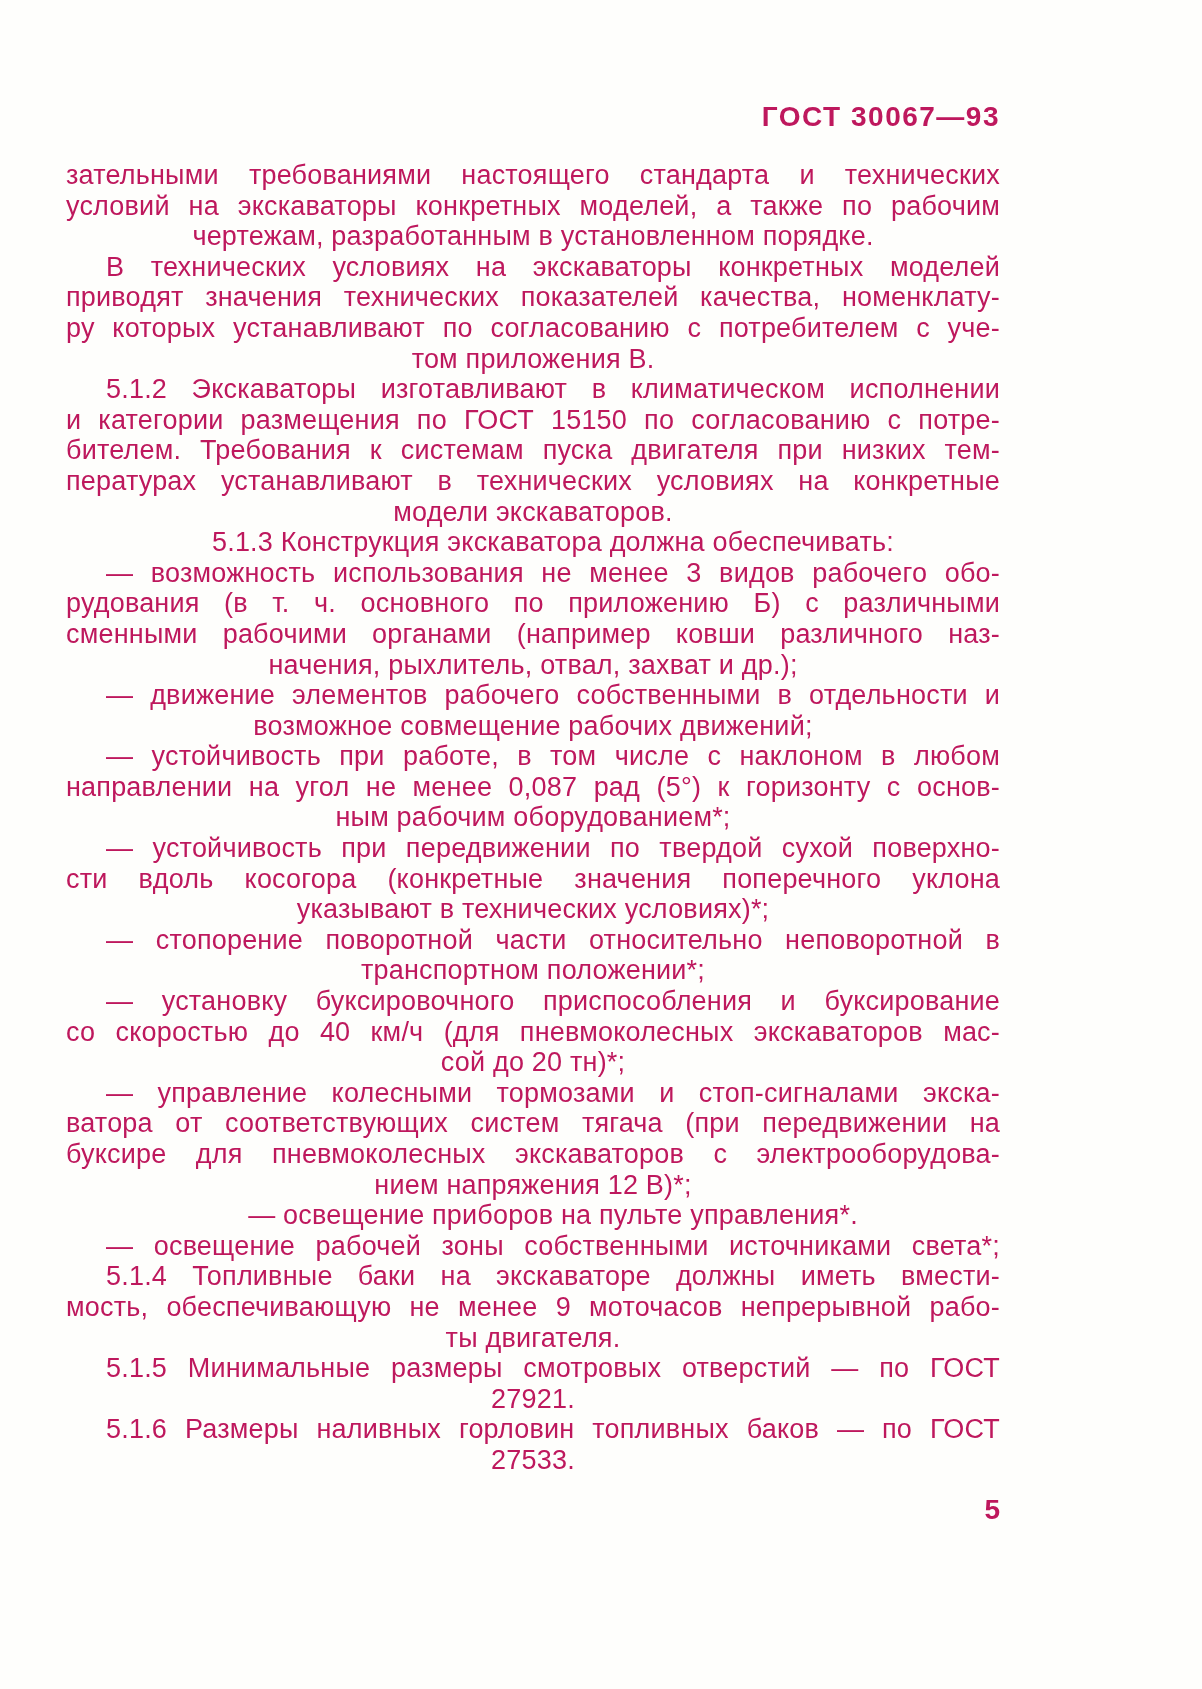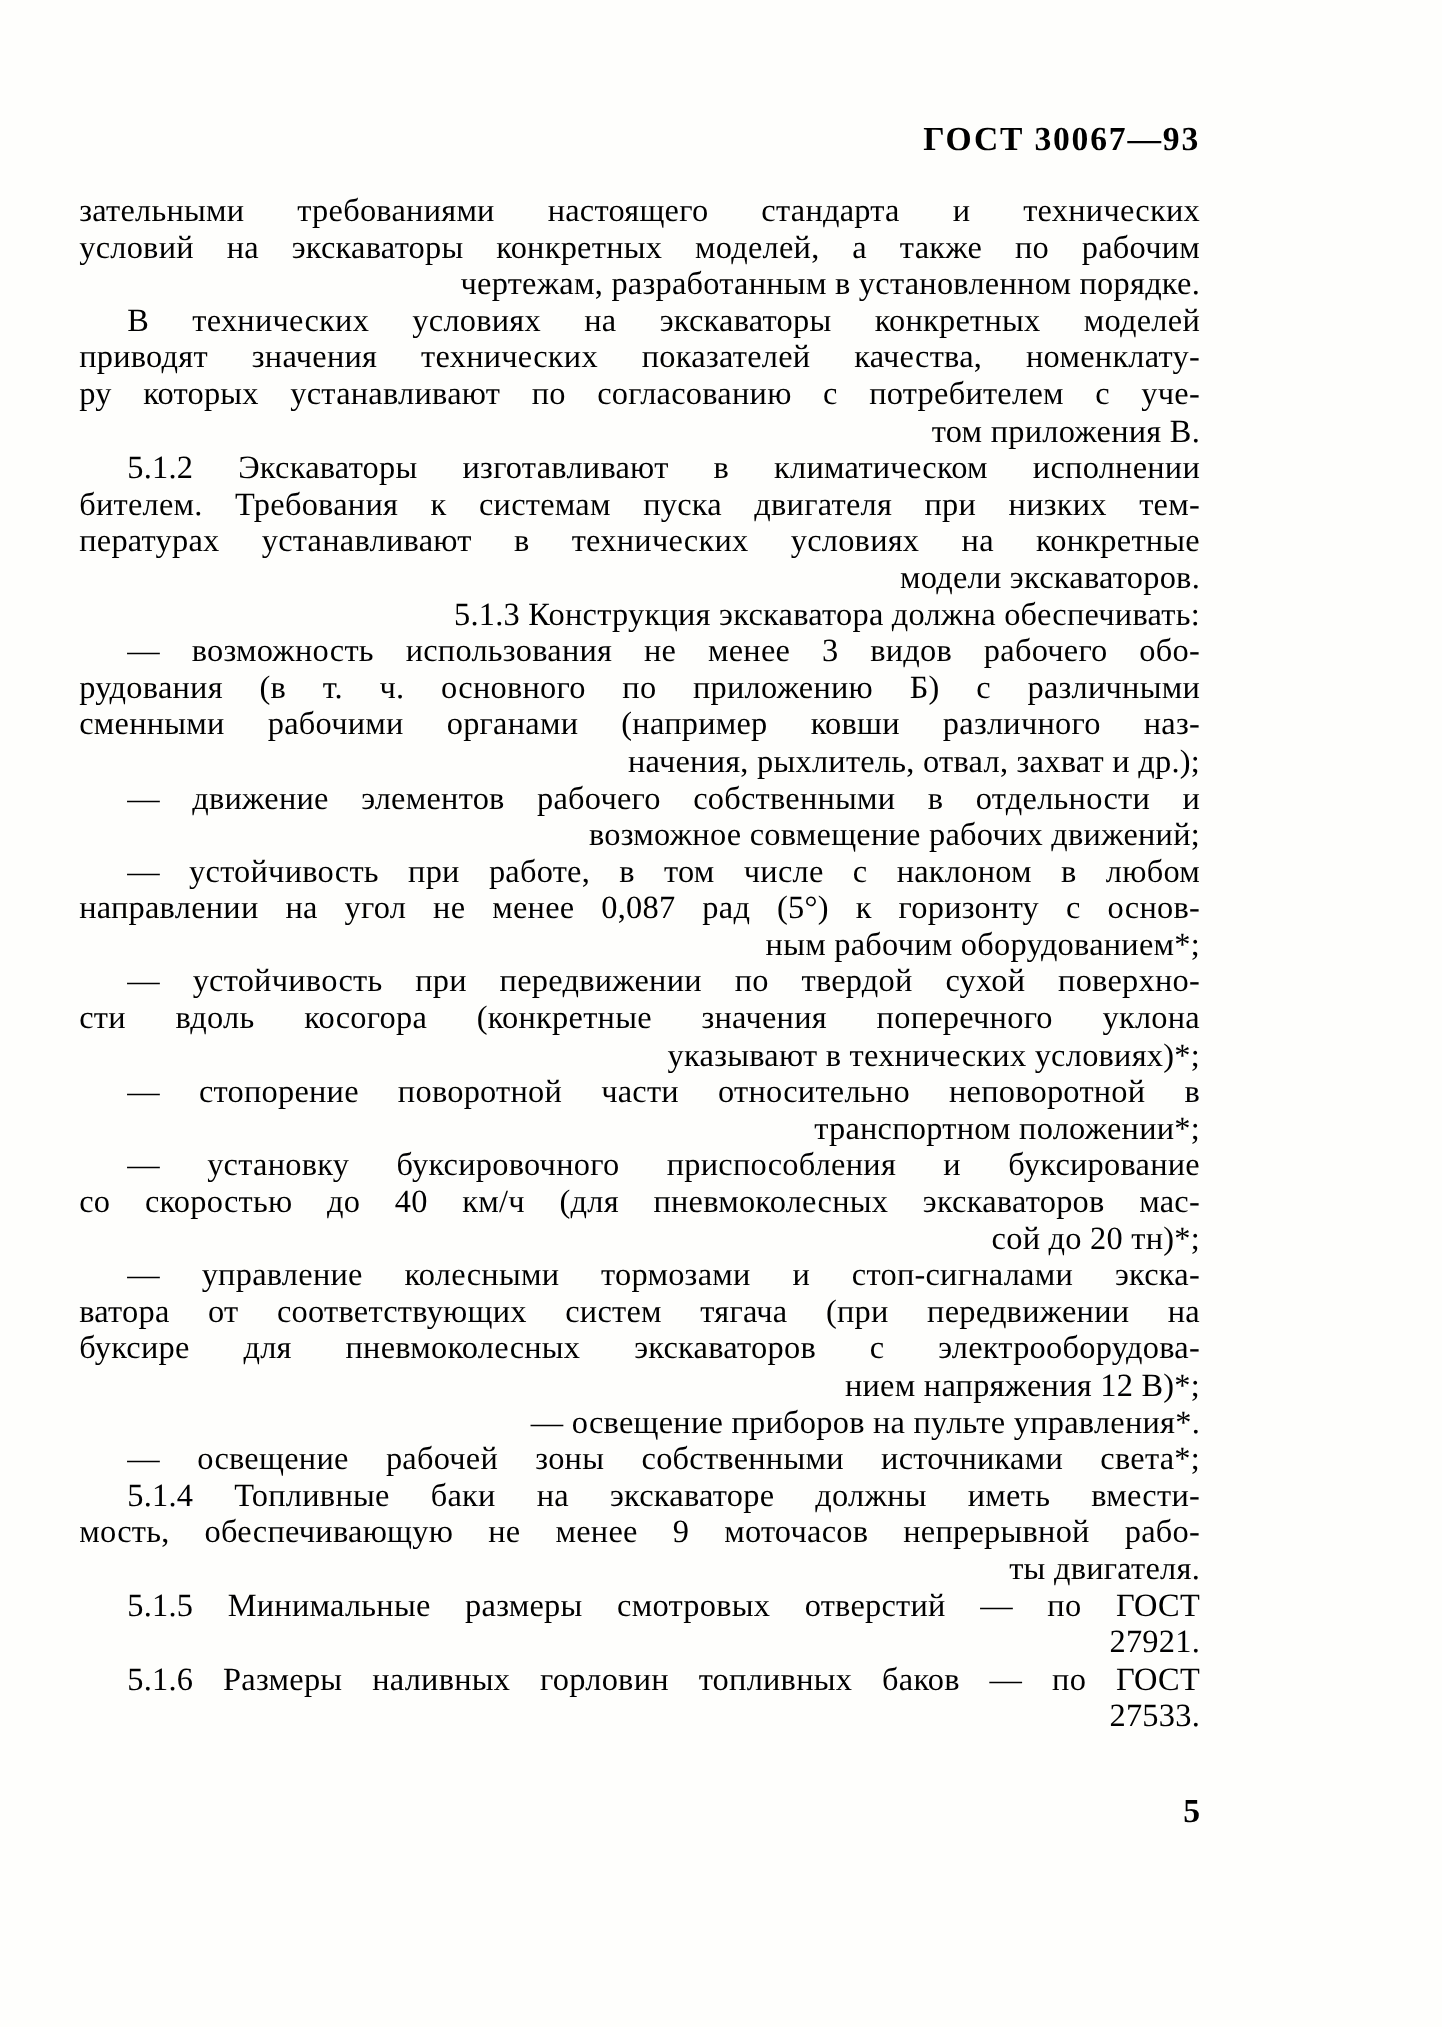--- a/index.html
+++ b/index.html
@@ -5,22 +5,22 @@
   html, body {
     margin: 0;
     padding: 0;
     background: #ffffff;
   }
   .page {
     position: relative;
     width: 1202px;
     height: 1689px;
     background: #fefefc;
-    color: #000000;
-    font-family: Liberation Serif, serif;
+    color: #be185d;
+    font-family: Liberation Sans, sans-serif;
     overflow: hidden;
   }
   .doc-header {
     position: absolute;
     left: 66px;
     top: 101px;
     width: 934px;
     text-align: right;
     font-weight: 700;
     font-size: 28px;
@@ -30,21 +30,21 @@
   .doc-body {
     position: absolute;
     left: 66px;
     top: 160px;
     width: 934px;
     font-size: 27px;
     line-height: 30.6px;
     letter-spacing: 0.2px;
   }
   .line {
-    text-align: right;
+    text-align: center;
     white-space: normal;
   }
   .line.just {
     text-align: justify;
     text-align-last: justify;
   }
   .line.ind {
     text-indent: 40px;
   }
   .page-number {
@@ -64,20 +64,21 @@
   <div class="doc-header">ГОСТ 30067—93</div>
   <div class="doc-body">
       <div class="line just">зательными требованиями настоящего стандарта и технических</div>
       <div class="line just">условий на экскаваторы конкретных моделей, а также по рабочим</div>
       <div class="line">чертежам, разработанным в установленном порядке.</div>
       <div class="line just ind">В технических условиях на экскаваторы конкретных моделей</div>
       <div class="line just">приводят значения технических показателей качества, номенклату-</div>
       <div class="line just">ру которых устанавливают по согласованию с потребителем с уче-</div>
       <div class="line">том приложения В.</div>
       <div class="line just ind">5.1.2 Экскаваторы изготавливают в климатическом исполнении</div>
+      <div class="line just">и категории размещения по ГОСТ 15150 по согласованию с потре-</div>
       <div class="line just">бителем. Требования к системам пуска двигателя при низких тем-</div>
       <div class="line just">пературах устанавливают в технических условиях на конкретные</div>
       <div class="line">модели экскаваторов.</div>
       <div class="line ind">5.1.3 Конструкция экскаватора должна обеспечивать:</div>
       <div class="line just ind">— возможность использования не менее 3 видов рабочего обо-</div>
       <div class="line just">рудования (в т. ч. основного по приложению Б) с различными</div>
       <div class="line just">сменными рабочими органами (например ковши различного наз-</div>
       <div class="line">начения, рыхлитель, отвал, захват и др.);</div>
       <div class="line just ind">— движение элементов рабочего собственными в отдельности и</div>
       <div class="line">возможное совмещение рабочих движений;</div>

